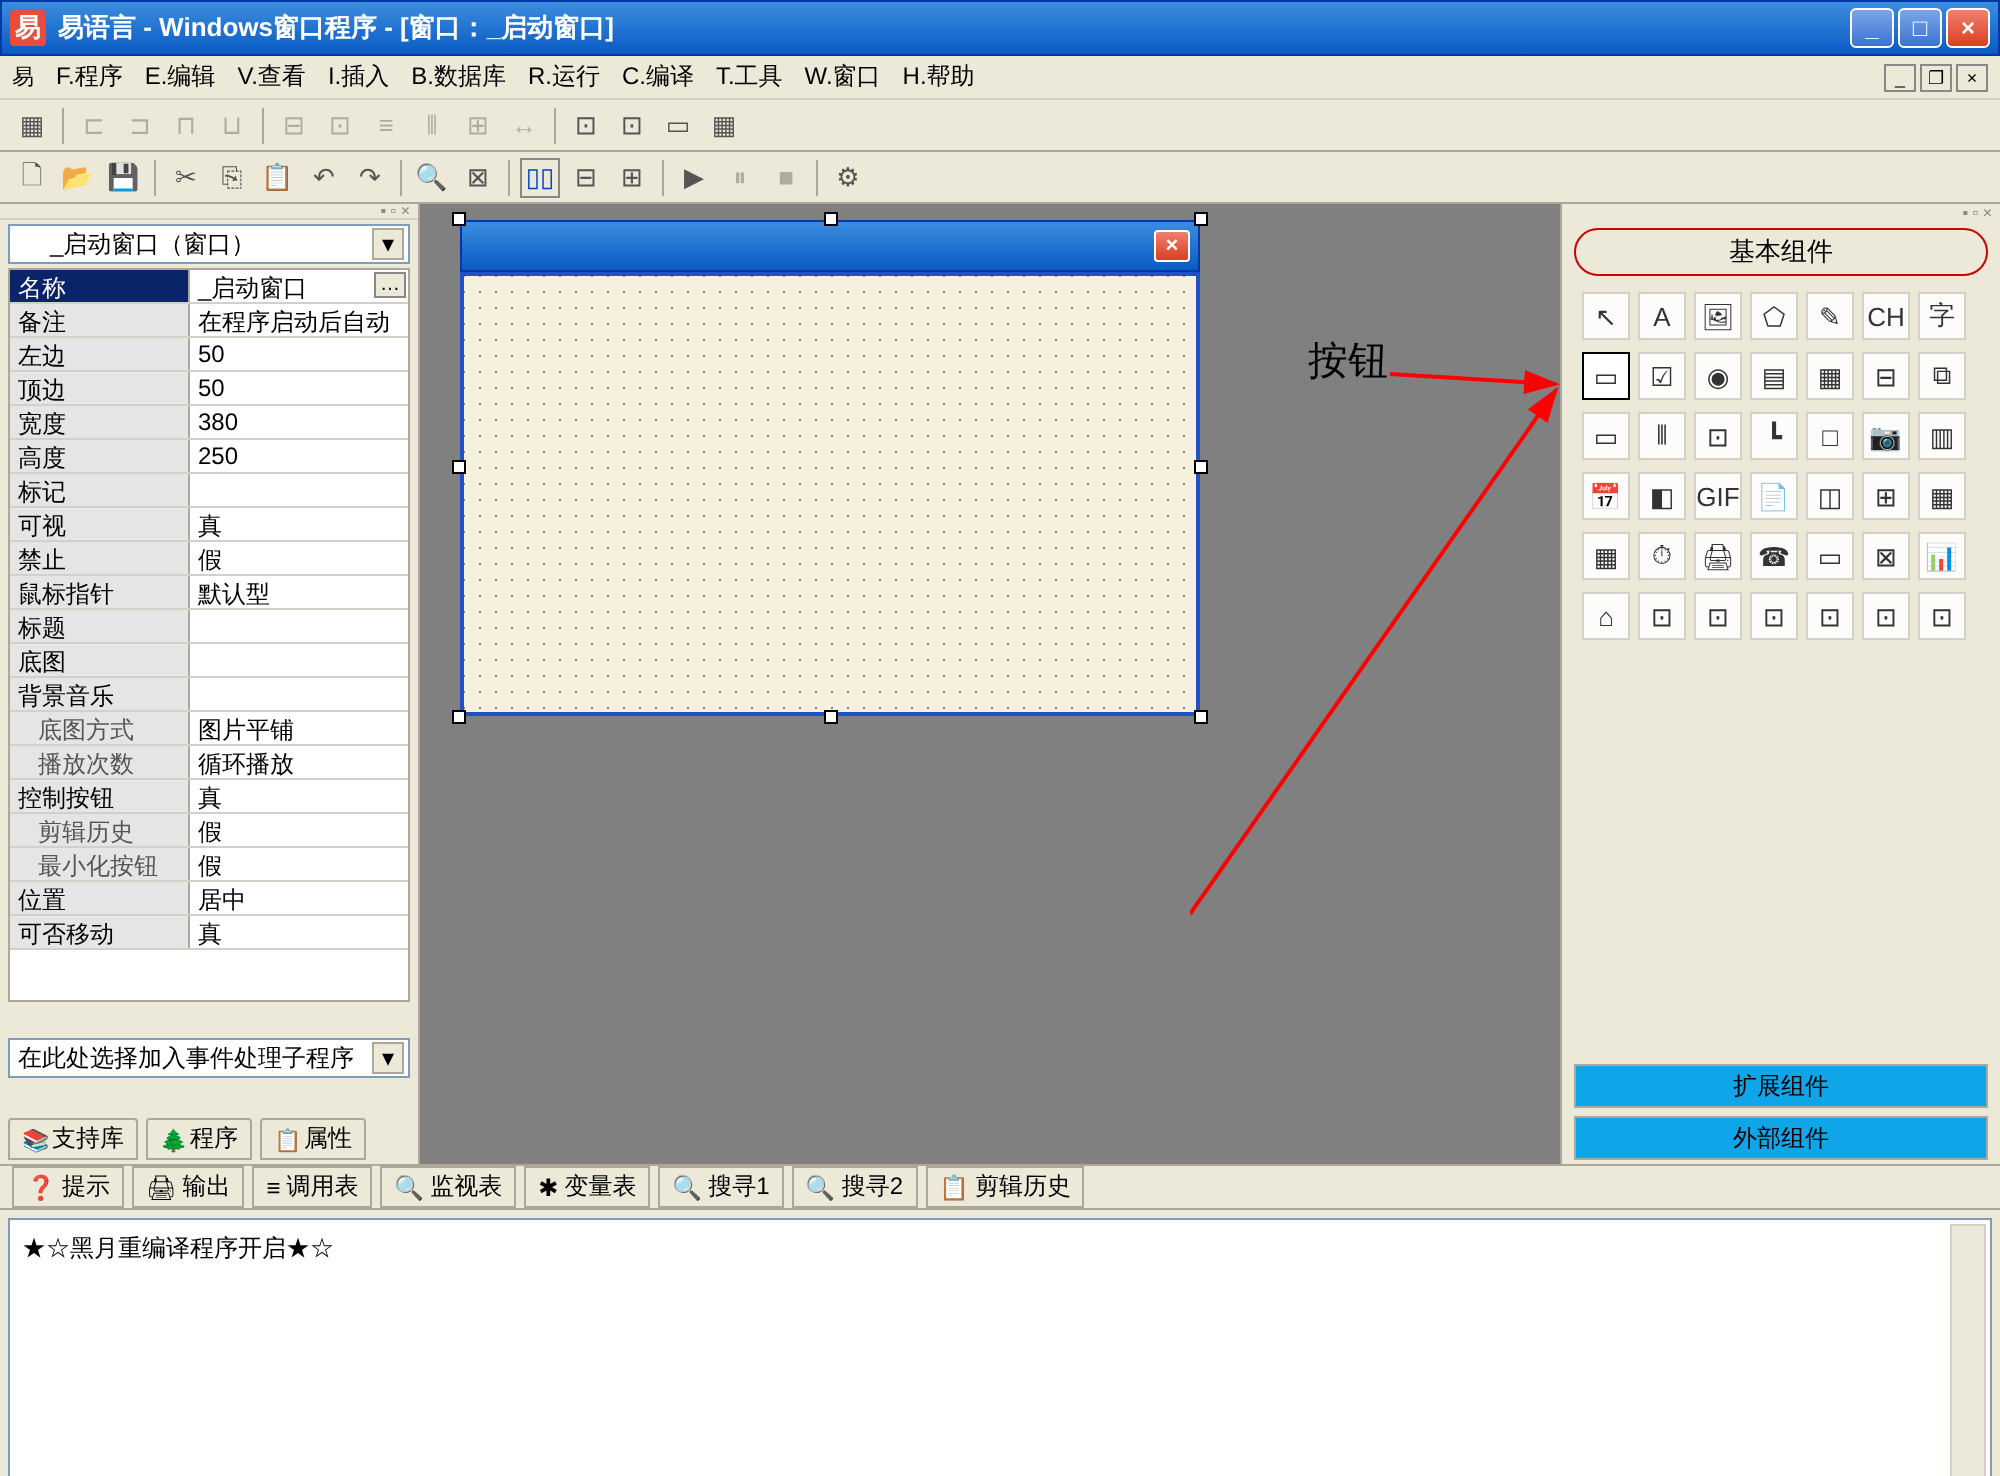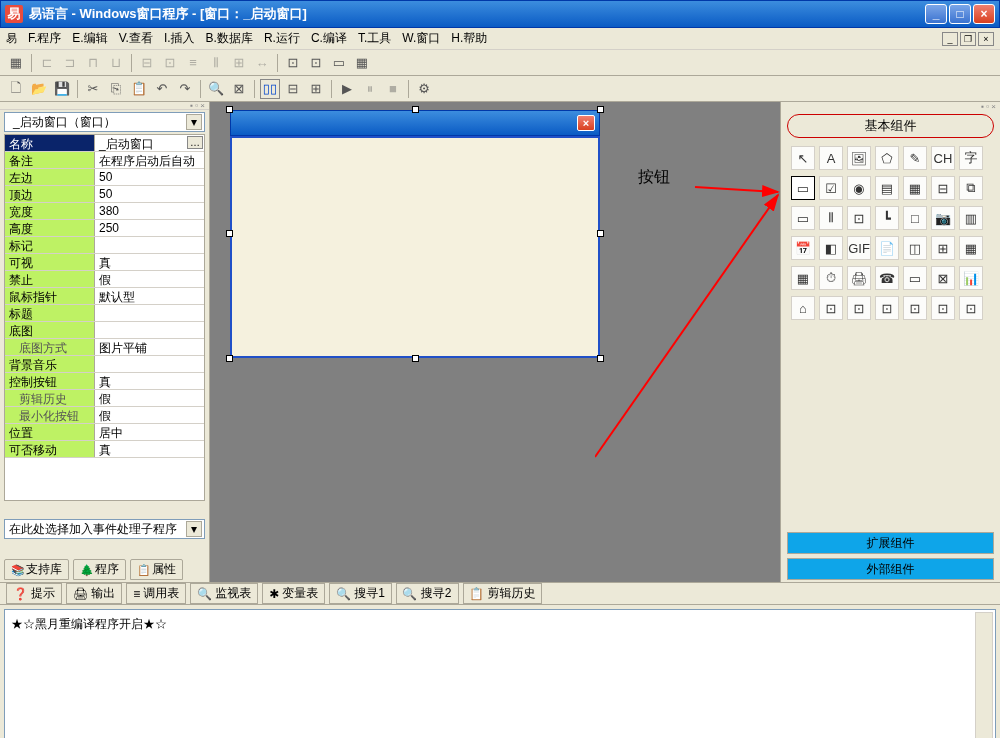--- a/index.html
+++ b/index.html
@@ -18,46 +18,46 @@
 .mdi-btn{width:16px;height:14px;border:1px solid #888;background:#ece9d8;font-size:9px;display:flex;align-items:center;justify-content:center;}
 
 .toolbar { height: 26px; background: #ece9d8; border-bottom: 1px solid #aca899; display: flex; align-items: center; padding: 0 6px; gap: 3px; }
 .toolbar .tb-btn { width: 20px; height: 20px; border: 1px solid transparent; display:flex;align-items:center;justify-content:center;font-size:13px;color:#555;}
 .toolbar .sep { width: 1px; height: 18px; background: #aca899; margin: 0 2px; }
 
 .main { display: flex; height: 480px; }
 
 .left-panel { width: 210px; background: #ece9d8; border-right: 1px solid #aca899; display:flex;flex-direction:column;}
 .left-panel .dock-handle{height:8px;background:#ece9d8;border-bottom:1px solid #d4d0c8;display:flex;justify-content:flex-end;align-items:center;padding-right:4px;gap:2px;font-size:8px;color:#888;}
-.combo { margin: 2px 4px; background: #fff; border: 1px solid #7f9db9; height: 20px; display: flex; align-items: center; padding: 0 8px; position: relative; }
+.combo { margin: 2px 4px; background: #fff; border: 1px solid #7f9db9; height: 20px; display: flex; align-items: center; padding: 0 20px; position: relative; }
 .combo::after { content: "▾"; position: absolute; right: 2px; background:#ece9d8;border:1px solid #aca899;width:14px;text-align:center;}
 
 .prop-grid { flex:1; margin: 0 4px; border: 1px solid #aca899; background: #fff; overflow: auto; }
 .prop-row { display: flex; height: 17px; border-bottom: 1px solid #d4d0c8; }
 .prop-row.selected .pk { background: #0a246a; color: #fff; }
-.pk { width: 90px; border-right: 1px solid #aca899; padding: 1px 4px; background: #bef264; overflow:hidden;white-space:nowrap;}
+.pk { width: 90px; border-right: 1px solid #aca899; padding: 1px 4px; background: #e5e5e5; overflow:hidden;white-space:nowrap;}
 .pk.indent { padding-left: 14px; color:#555;}
 .pv { flex: 1; padding: 1px 4px; overflow:hidden;white-space:nowrap;position:relative;}
 .pv .ellips{position:absolute;right:1px;top:1px;width:16px;height:13px;background:#ece9d8;border:1px solid #888;font-size:10px;text-align:center;line-height:11px;}
 
 .event-combo { margin: 18px 4px; background: #fff; border: 1px solid #7f9db9; height: 20px; display: flex; align-items: center; padding: 0 4px; position:relative;}
 .event-combo::after { content: "▾"; position: absolute; right: 2px; background:#ece9d8;border:1px solid #aca899;width:14px;text-align:center;}
 
 .lp-tabs { display: flex; padding: 2px 4px; gap: 4px; }
 .lp-tab { border: 1px solid #aca899; background: #ece9d8; padding: 1px 6px; border-radius: 2px 2px 0 0; display:flex;align-items:center;gap:3px;}
 .lp-tab .ti{width:12px;height:12px;font-size:11px;}
 
 .center { flex: 1; background: #808080; position: relative; overflow:hidden;}
 .form-design { position: absolute; left: 20px; top: 8px; width: 370px; height: 248px; }
 .form-tb { height: 26px; background: linear-gradient(#3c8dde,#0a5bc4); border: 1px solid #0038a8; display:flex;justify-content:flex-end;align-items:center;padding-right:4px;}
 .form-close{width:18px;height:16px;background:linear-gradient(#f08070,#d94020);border:1px solid #fff;color:#fff;border-radius:2px;display:flex;align-items:center;justify-content:center;font-size:11px;font-weight:bold;}
 .form-body { height: 222px; background: #f5f1de; border: 2px solid #2050c8; background-image: radial-gradient(#888 0.5px, transparent 0.5px); background-size: 8px 8px; background-position: 4px 4px;}
 .sel-handle { width: 7px; height: 7px; background: #fff; border: 1px solid #000; position: absolute; }
 
-.annotation { position: absolute; left: 428px; top: 65px; font-size: 16px; color: #000; }
+.annotation { position: absolute; left: 444px; top: 65px; font-size: 20px; color: #000; }
 .arrow-svg{position:absolute;left:385px;top:45px;pointer-events:none;}
 
 .right-panel { width: 220px; background: #ece9d8; border-left: 1px solid #aca899; display:flex;flex-direction:column;}
 .right-panel .dock-handle{height:8px;background:#ece9d8;display:flex;justify-content:flex-end;align-items:center;padding-right:4px;gap:2px;font-size:8px;color:#888;}
 .rp-tab { border: 1px solid #c00; background: #ece9d8; height: 24px; margin: 4px 6px 6px; border-radius: 12px; display:flex;align-items:center;justify-content:center;font-size:13px;}
 .palette { flex:1; padding: 2px 10px; display: grid; grid-template-columns: repeat(7, 24px); grid-auto-rows: 26px; gap: 4px 4px; align-content:start;}
 .pal-item { width: 24px; height: 24px; border: 1px solid #d4d0c8; background: #fcfcfa; display:flex;align-items:center;justify-content:center;font-size:13px;color:#333;}
 .pal-item.highlighted{border:1px solid #000;background:#fff;}
 .rp-btn { border: 1px solid #aca899; background: #0ea5e9; height: 22px; margin: 2px 6px; display:flex;align-items:center;justify-content:center;}
 
@@ -194,26 +194,30 @@
         </div>
         <div class="prop-row">
           <div class="pk">标题</div>
           <div class="pv"></div>
         </div>
         <div class="prop-row">
           <div class="pk">底图</div>
           <div class="pv"></div>
         </div>
         <div class="prop-row">
+          <div class="pk">背景音乐</div>
+          <div class="pv"></div>
+        </div>
+        <div class="prop-row">
           <div class="pk indent">底图方式</div>
           <div class="pv">图片平铺</div>
         </div>
         <div class="prop-row">
-          <div class="pk">背景音乐</div>
-          <div class="pv"></div>
+          <div class="pk indent">播放次数</div>
+          <div class="pv">循环播放</div>
         </div>
         <div class="prop-row">
           <div class="pk">控制按钮</div>
           <div class="pv">真</div>
         </div>
         <div class="prop-row">
           <div class="pk indent">剪辑历史</div>
           <div class="pv">假</div>
         </div>
         <div class="prop-row">

